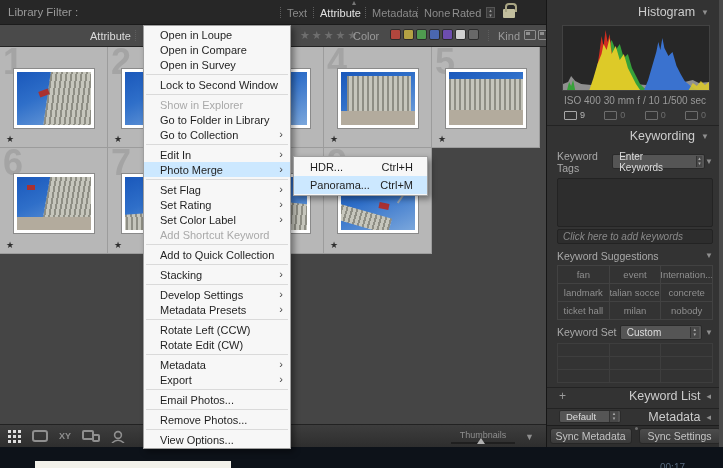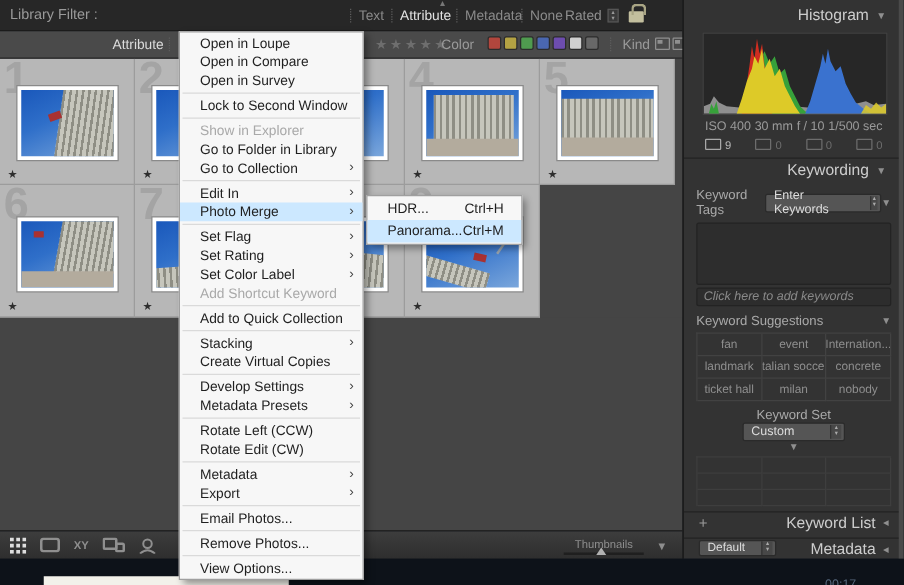--- a/index.html
+++ b/index.html
@@ -97,39 +97,39 @@
   .dropdown { display:flex; align-items:center; justify-content:space-between; background:#555; border:1px solid #2a2a2a; border-radius:2px; height:15px; font-size:10px; color:#ddd; padding:0 2px 0 6px; }
   .dd-step { width:9px; height:11px; background:#484848; border-left:1px solid #333; color:#aaa; font-size:5px; line-height:5px; text-align:center; }
   .dd-kw { width:100px;gap:30px; }
   .dd-set { width:82px; }
   .dd-meta { width:62px; height:13px; font-size:9.5px; }
   .kw-textarea { margin:2px 10px 0; height:52px; background:#2d2d2d; border:1px solid #232323; border-radius:2px; }
   .kw-placeholder { margin:2px 10px 0; height:16px; background:#2d2d2d; border:1px solid #232323; border-radius:2px; font-size:10px; font-style:italic; color:#8a8a8a; padding:1px 5px; }
   .sugg-head { display:flex; justify-content:space-between; align-items:center; margin:6px 10px 0; }
   .sugg-grid { display:grid; grid-template-columns:1fr 1fr 1fr; margin:3px 10px 0; border-top:1px solid #424242; border-left:1px solid #424242; }
   .sugg-cell { height:18px; border-right:1px solid #424242; border-bottom:1px solid #424242; font-size:9.5px; color:#8f8f8f; display:flex; align-items:center; justify-content:center; overflow:hidden; white-space:nowrap; }
-  .set-row { display:flex; justify-content:space-between; align-items:center; margin:5px 10px 0;flex-direction:column; }
+  .set-row { display:flex; justify-content:space-between; align-items:center; margin:5px 10px 0; }
   .empty-grid { display:grid; grid-template-columns:1fr 1fr 1fr; margin:3px 10px 0; border-top:1px solid #3e3e3e; border-left:1px solid #3e3e3e; }
   .empty-cell { height:13px; border-right:1px solid #3e3e3e; border-bottom:1px solid #3e3e3e; }
   .phead-split { display:flex; justify-content:space-between; align-items:center; padding:0 12px; height:18px; border-top:1px solid #232323; margin-top:4px; }
   .plus { color:#9a9a9a; font-size:12px; }
   .ph-title { font-size:12.5px; color:#cdcdcd; display:flex; align-items:center; gap:6px; }
   .sync-row { margin-top:auto; height:24px; background:#2e2e2e; border-top:1px solid #1d1d1d; display:flex; justify-content:center; align-items:center; gap:7px; position:relative; }
   .sync-row::before { content:""; position:absolute; left:50%; top:1px; width:3px; height:3px; border-radius:50%; background:#6f6f6f; }
   .sync-btn { width:82px; height:16px; background:linear-gradient(#4c4c4c,#3a3a3a); border:1px solid #262626; border-radius:3px; color:#c3c3c3; font-size:10.5px; display:flex; align-items:center; justify-content:center; }
 
   
   .filmstrip { position:absolute; left:0; top:447px; width:723px; height:21px; background:#0d1219; }
   .fs-cell { position:absolute; left:35px; top:14px; width:196px; height:7px; background:#f2f1ea; }
   .fs-time { position:absolute; left:660px; top:15px; font-size:10px; color:#56687d; }
 
   
   .menu { position:absolute; background:#f7f7f7; border:1px solid #9f9f9f; box-shadow:3px 3px 6px rgba(0,0,0,.4); padding:1px 0; z-index:10; }
   #ctx { left:143px; top:25px; width:148px; }
-  #sub { left:293px; top:156px; width:125px; }
+  #sub { left:293px; top:156px; width:135px; }
   .mi { height:15px; display:flex; justify-content:space-between; align-items:center; padding:0 7px 0 16px; font-size:11px; color:#1f1f1f; }
   .mi .arr { font-size:11px; color:#444; line-height:15px; }
   .mi.dis { color:#a9a9a9; }
   .mi.hl { background:#cce8ff; }
   .msep { border-top:1px solid #dadada; margin:2px 2px; }
   .smi { height:18px; display:flex; justify-content:space-between; align-items:center; padding:0 14px 0 16px; font-size:11px; color:#1f1f1f; }
   .smi.hl { background:#cce8ff; }
 </style>
 </head>
 <body>
@@ -428,20 +428,24 @@
       <span class="dropdown dd-meta">
           <span>Default</span>
           <span class="dd-step">▴<br>▾</span>
         </span>
       <span class="ph-title">
           <span>Metadata</span>
           <span class="disc-left">◂</span>
         </span>
     </div>
 
+    <div class="sync-row">
+      <span class="sync-btn">Sync Metadata</span>
+      <span class="sync-btn">Sync Settings</span>
+    </div>
   </div>
 
   <div class="filmstrip">
     <span class="fs-cell"></span>
     <span class="fs-time">00:17</span>
   </div>
 
   <div class="menu" id="ctx">
       <div class="mi">
         <span>Open in Loupe</span>
@@ -494,23 +498,20 @@
       </div>
       <div class="msep"></div>
       <div class="mi">
         <span>Add to Quick Collection</span>
       </div>
       <div class="msep"></div>
       <div class="mi">
         <span>Stacking</span>
         <span class="arr">›</span>
       </div>
-      <div class="mi">
-        <span>Create Virtual Copies</span>
-      </div>
       <div class="msep"></div>
       <div class="mi">
         <span>Develop Settings</span>
         <span class="arr">›</span>
       </div>
       <div class="mi">
         <span>Metadata Presets</span>
         <span class="arr">›</span>
       </div>
       <div class="msep"></div>

